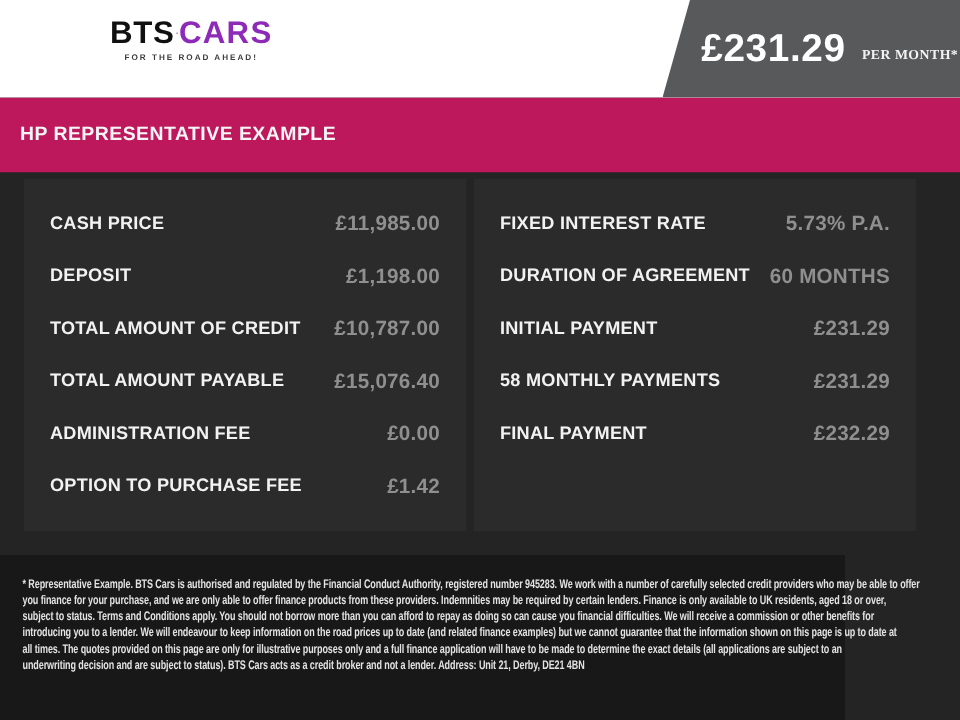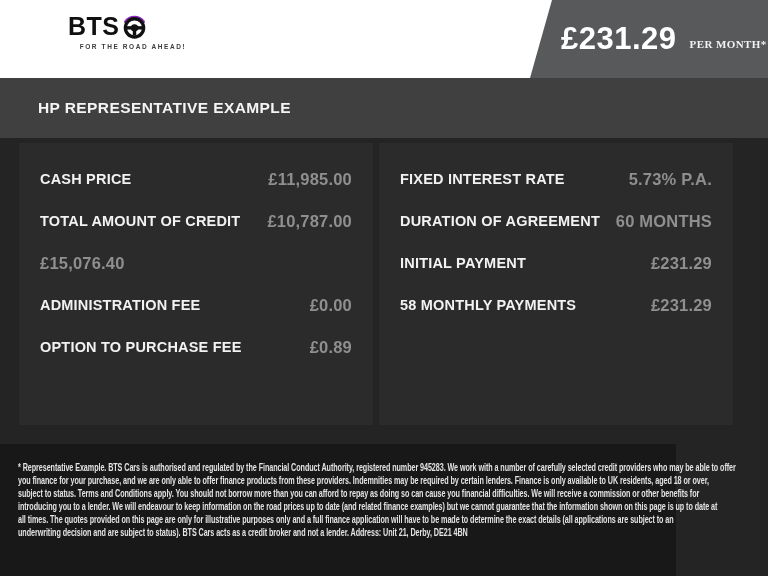--- a/index.html
+++ b/index.html
@@ -1,38 +1,38 @@
 <!DOCTYPE html>
 <html><head>
 <meta charset="utf-8">
 <style>
   * { margin:0; padding:0; box-sizing:border-box; }
   html,body { width:768px; height:576px; overflow:hidden; background:#242424;
               font-family:"Liberation Sans", sans-serif; }
 
   
   .header { position:relative; width:768px; height:78px; background:#ffffff; }
-  .logo { position:absolute; left:68px; top:12px; width:130px; cursor:pointer; }
+  .logo { position:absolute; left:88px; top:12px; width:130px; cursor:pointer; }
   .logo-main { display:flex; align-items:center; }
   .logo-bts { font-size:25px; font-weight:bold; color:#101010; letter-spacing:0.5px; }
   .logo-wheel { width:27px; height:27px; margin:0 1px; display:block; }
   .logo-cars { font-size:25px; font-weight:bold; color:#8d2bb8; letter-spacing:1px; }
   .logo-tagline { font-size:6.5px; font-weight:bold; color:#3c3c3c; letter-spacing:1.6px;
                   text-align:center; margin-top:2px; }
 
   .price-banner { position:absolute; top:0; right:0; height:78px; width:238px;
                   background:#58595b; clip-path:polygon(22px 0, 100% 0, 100% 100%, 0 100%);
                   display:flex; align-items:center; padding-left:31px; }
   .price-amount { font-size:31px; font-weight:bold; color:#ffffff; letter-spacing:0.5px; }
   .price-suffix { font-size:11px; font-weight:bold; color:#f2f2f2; margin-left:13px;
                   margin-top:10px; letter-spacing:0.4px;font-family:Liberation Serif, serif; }
 
   
-  .title-bar { width:768px; height:60px; background:#404040; display:flex; align-items:center;
-               padding-left:38px; }
+  .title-bar { width:768px; height:60px; background:#be185d; display:flex; align-items:center;
+               padding-left:16px; }
   .title-bar h1 { font-size:15.5px; font-weight:bold; color:#f5f5f5; letter-spacing:0.4px; }
 
   
   .main { width:768px; height:306px; background:#242424; display:flex;
           padding:5px 19px 0 19px; gap:6px; }
   .panel { width:354px; height:282px; background:#2b2b2b; padding:15px 21px; }
   .row { height:42px; display:flex; align-items:center; justify-content:space-between; }
   .row .label { font-size:14.5px; font-weight:bold; color:#f2f2f2; letter-spacing:0.2px; }
   .row .value { font-size:16.5px; font-weight:bold; color:#8f8f8f; letter-spacing:0.2px; }
 
@@ -49,20 +49,21 @@
   <div class="logo">
     <div class="logo-main">
       <span class="logo-bts">BTS</span>
       <svg class="logo-wheel" viewBox="0 0 40 40">
         <path d="M7 13 A 16.5 16.5 0 0 1 33 13" stroke="#8d2bb8" stroke-width="5" fill="none" stroke-linecap="round"></path>
         <circle cx="20" cy="22" r="13.5" stroke="#111111" stroke-width="5" fill="none"></circle>
         <rect x="7" y="19.5" width="26" height="5" fill="#111111"></rect>
         <rect x="17.5" y="22" width="5" height="11" fill="#111111"></rect>
         <circle cx="20" cy="22" r="5.5" fill="#111111"></circle>
       </svg>
+      <span class="logo-cars">CARS</span>
     </div>
     <div class="logo-tagline">FOR THE ROAD AHEAD!</div>
   </div>
 
   <div class="price-banner">
     <span class="price-amount">£231.29</span>
     <span class="price-suffix">PER MONTH*</span>
   </div>
 </div>
 
@@ -70,52 +71,61 @@
   <h1>HP REPRESENTATIVE EXAMPLE</h1>
 </div>
 
 <div class="main">
   <div class="panel">
       <div class="row">
         <span class="label">CASH PRICE</span>
         <span class="value">£11,985.00</span>
       </div>
       <div class="row">
+        <span class="label">DEPOSIT</span>
+        <span class="value">£1,198.00</span>
+      </div>
+      <div class="row">
         <span class="label">TOTAL AMOUNT OF CREDIT</span>
         <span class="value">£10,787.00</span>
       </div>
       <div class="row">
+        <span class="label">TOTAL AMOUNT PAYABLE</span>
         <span class="value">£15,076.40</span>
       </div>
       <div class="row">
         <span class="label">ADMINISTRATION FEE</span>
         <span class="value">£0.00</span>
       </div>
       <div class="row">
         <span class="label">OPTION TO PURCHASE FEE</span>
-        <span class="value">£0.89</span>
+        <span class="value">£1.42</span>
       </div>
     </div>
   <div class="panel">
       <div class="row">
         <span class="label">FIXED INTEREST RATE</span>
         <span class="value">5.73% P.A.</span>
       </div>
       <div class="row">
         <span class="label">DURATION OF AGREEMENT</span>
         <span class="value">60 MONTHS</span>
       </div>
       <div class="row">
         <span class="label">INITIAL PAYMENT</span>
         <span class="value">£231.29</span>
       </div>
       <div class="row">
         <span class="label">58 MONTHLY PAYMENTS</span>
         <span class="value">£231.29</span>
       </div>
+      <div class="row">
+        <span class="label">FINAL PAYMENT</span>
+        <span class="value">£232.29</span>
+      </div>
     </div>
 </div>
 
 <div class="footer">
   <div class="footer-lines">
       <div class="footer-line">* Representative Example. BTS Cars is authorised and regulated by the Financial Conduct Authority, registered number 945283. We work with a number of carefully selected credit providers who may be able to offer</div>
       <div class="footer-line">you finance for your purchase, and we are only able to offer finance products from these providers. Indemnities may be required by certain lenders. Finance is only available to UK residents, aged 18 or over,</div>
       <div class="footer-line">subject to status. Terms and Conditions apply. You should not borrow more than you can afford to repay as doing so can cause you financial difficulties. We will receive a commission or other benefits for</div>
       <div class="footer-line">introducing you to a lender. We will endeavour to keep information on the road prices up to date (and related finance examples) but we cannot guarantee that the information shown on this page is up to date at</div>
       <div class="footer-line">all times. The quotes provided on this page are only for illustrative purposes only and a full finance application will have to be made to determine the exact details (all applications are subject to an</div>

